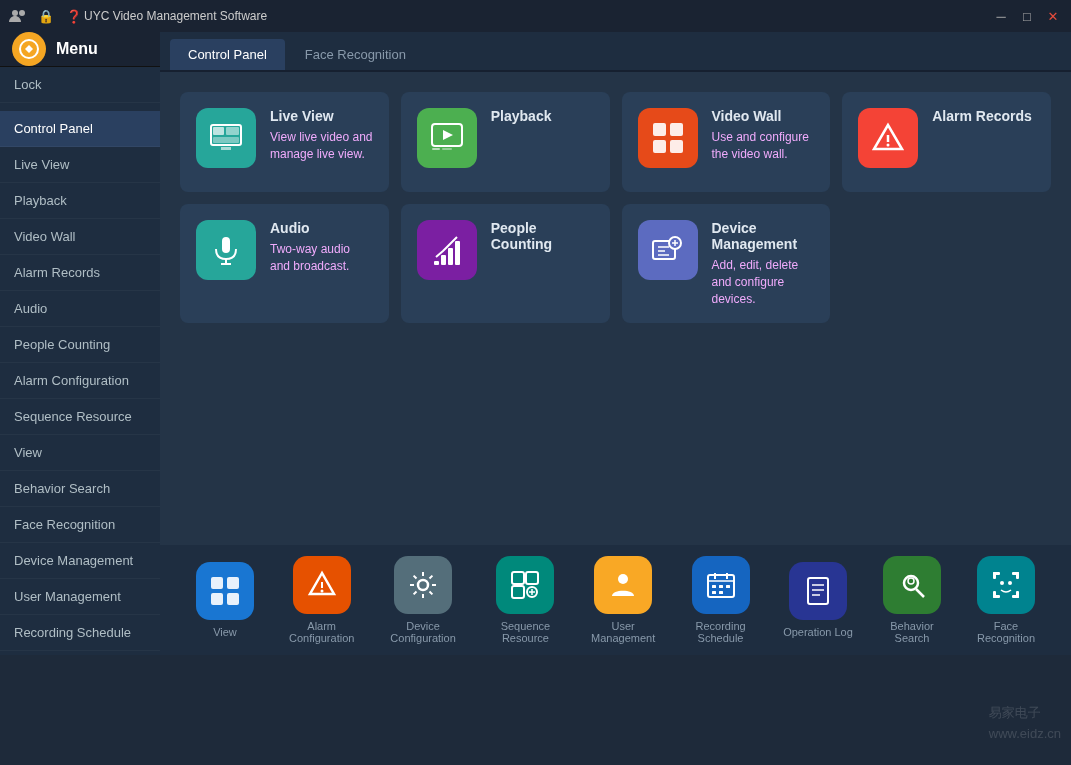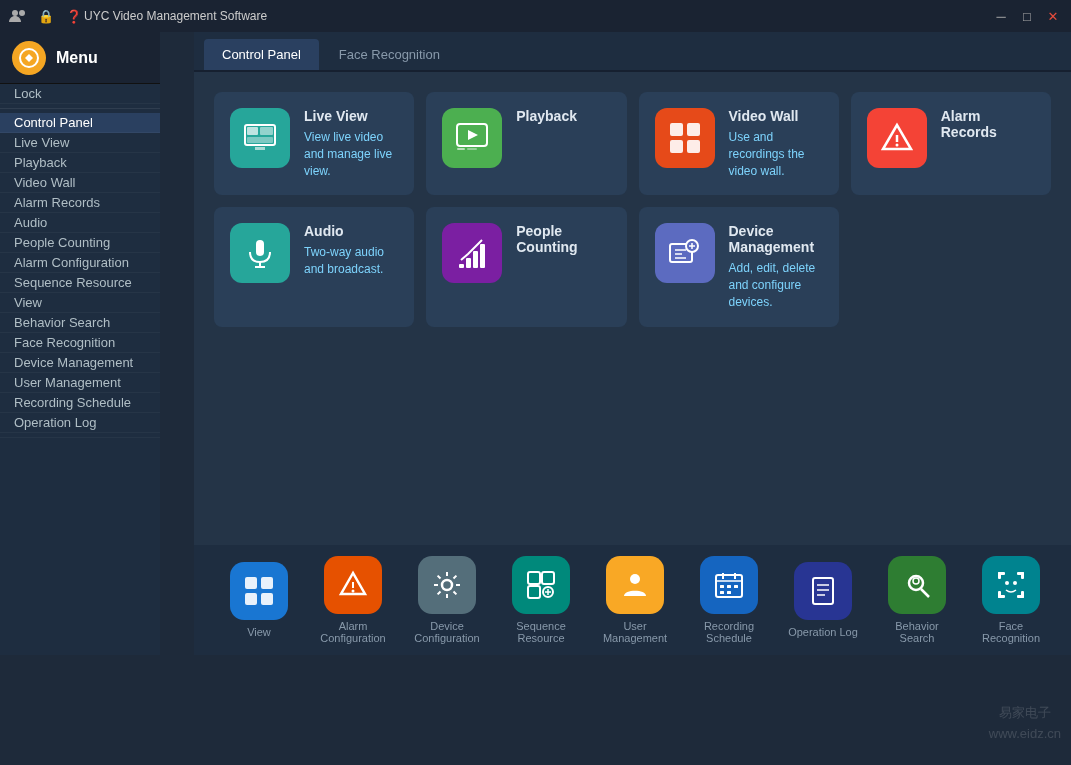--- a/index.html
+++ b/index.html
@@ -15,21 +15,21 @@
       padding: 0 8px;
       color: #ccc;
       font-size: 12px;
     }
     .titlebar-title { flex: 1; text-align: left; }
     .titlebar-controls { display: flex; gap: 6px; align-items: center; }
     .titlebar-icon { width: 20px; height: 20px; display: flex; align-items: center; justify-content: center; cursor: pointer; font-size: 13px; color: #aaa; }
     .titlebar-left { display: flex; gap: 8px; align-items: center; }
 
     
-    .app-container { display: flex; height: 623px; gap: 34px; }
+    .app-container { display: flex; height: 623px; }
 
     
     .sidebar {
       width: 160px;
       background: #1e2d40;
       display: flex;
       flex-direction: column;
       overflow-y: auto;
       flex-shrink: 0;
     }
@@ -44,21 +44,21 @@
     }
     .sidebar-logo {
       width: 34px; height: 34px;
       background: #f5a623;
       border-radius: 50%;
       display: flex; align-items: center; justify-content: center;
       color: white; font-weight: bold; font-size: 12px;
     }
     .sidebar-menu-title { color: #fff; font-size: 16px; font-weight: bold; }
     .sidebar-item {
-      padding: 2px 14px;
+      padding: 10px 14px;
       color: #b0bec5;
       font-size: 13px;
       cursor: pointer;
       border-bottom: 1px solid rgba(255,255,255,0.04);
     }
     .sidebar-item.active { background: #2a4060; color: #fff; }
     .sidebar-divider { height: 1px; background: rgba(255,255,255,0.08); margin: 4px 0; }
 
     
     .main { flex: 1; display: flex; flex-direction: column; background: #243447; overflow: hidden; }
@@ -120,21 +120,21 @@
       font-size: 28px;
     }
     .icon-green { background: #4caf50; }
     .icon-teal { background: #26a69a; }
     .icon-orange-red { background: #e64a19; }
     .icon-red-alarm { background: #f44336; }
     .icon-purple { background: #7b1fa2; }
     .icon-blue-device { background: #5c6bc0; }
 
     .card-text h3 { color: #e0e8f0; font-size: 14px; font-weight: 600; margin-bottom: 5px; }
-    .card-text p { color: #7dd3fc; font-size: 12px; line-height: 1.4; }
+    .card-text p { color: #f0abfc; font-size: 12px; line-height: 1.4; }
 
     
     .bottom-bar {
       background: #1e2d40;
       height: 110px;
       display: flex;
       align-items: center;
       padding: 0 20px;
       gap: 4px;
       overflow: hidden;
@@ -168,21 +168,21 @@
     .bi-green { background: #2e7d32; }
     .bi-cyan { background: #00838f; }
 
     
     .watermark {
       position: absolute;
       bottom: 20px;
       right: 10px;
       color: rgba(255,255,255,0.15);
       font-size: 13px;
-      text-align: center;
+      text-align: left;
       line-height: 1.6;
     }
   </style>
 </head>
 <body>
 
 <div class="titlebar">
   <div class="titlebar-left">
     <div class="titlebar-icon">
       <svg width="18" height="14" viewBox="0 0 18 14" fill="#aaa">
@@ -319,21 +319,21 @@
           <div class="card-icon icon-orange-red">
             <svg width="34" height="34" viewBox="0 0 34 34" fill="white">
               <rect x="2" y="2" width="13" height="13" rx="2" fill="white" opacity="0.9"></rect>
               <rect x="19" y="2" width="13" height="13" rx="2" fill="white" opacity="0.9"></rect>
               <rect x="2" y="19" width="13" height="13" rx="2" fill="white" opacity="0.9"></rect>
               <rect x="19" y="19" width="13" height="13" rx="2" fill="white" opacity="0.9"></rect>
             </svg>
           </div>
           <div class="card-text">
             <h3>Video Wall</h3>
-            <p>Use and recordings the video wall.</p>
+            <p>Use and configure the video wall.</p>
           </div>
         </div>
 
         <div class="card">
           <div class="card-icon icon-red-alarm">
             <svg width="34" height="34" viewBox="0 0 34 34" fill="white">
               <path d="M17 4 L3 28 L31 28 Z" fill="none" stroke="white" stroke-width="2.5"></path>
               <line x1="17" y1="14" x2="17" y2="21" stroke="white" stroke-width="2.5"></line>
               <circle cx="17" cy="24" r="1.5" fill="white"></circle>
             </svg>

